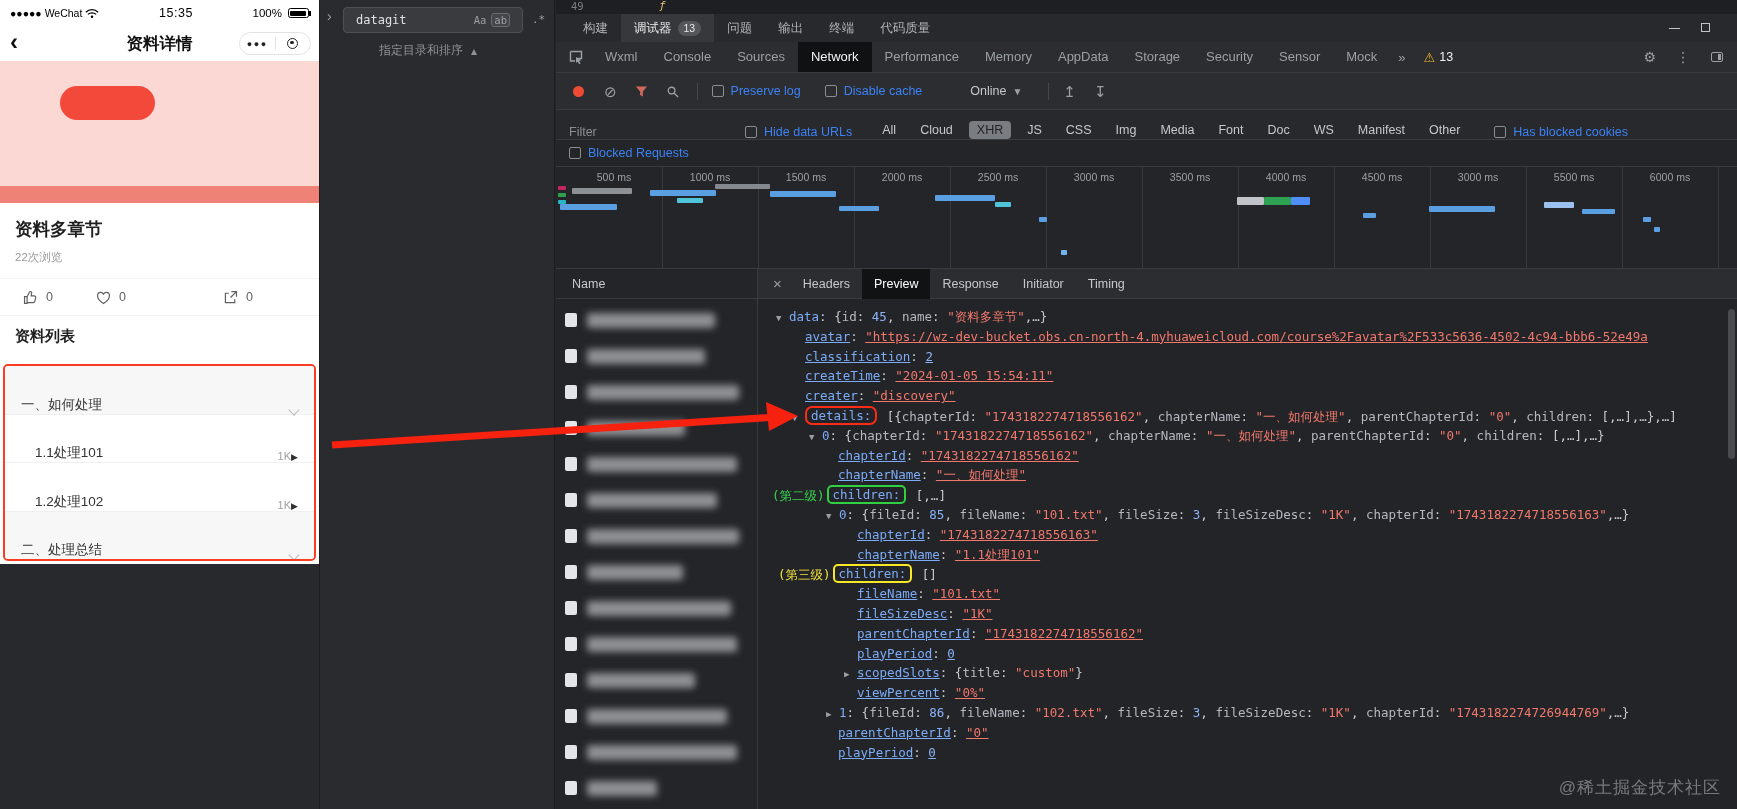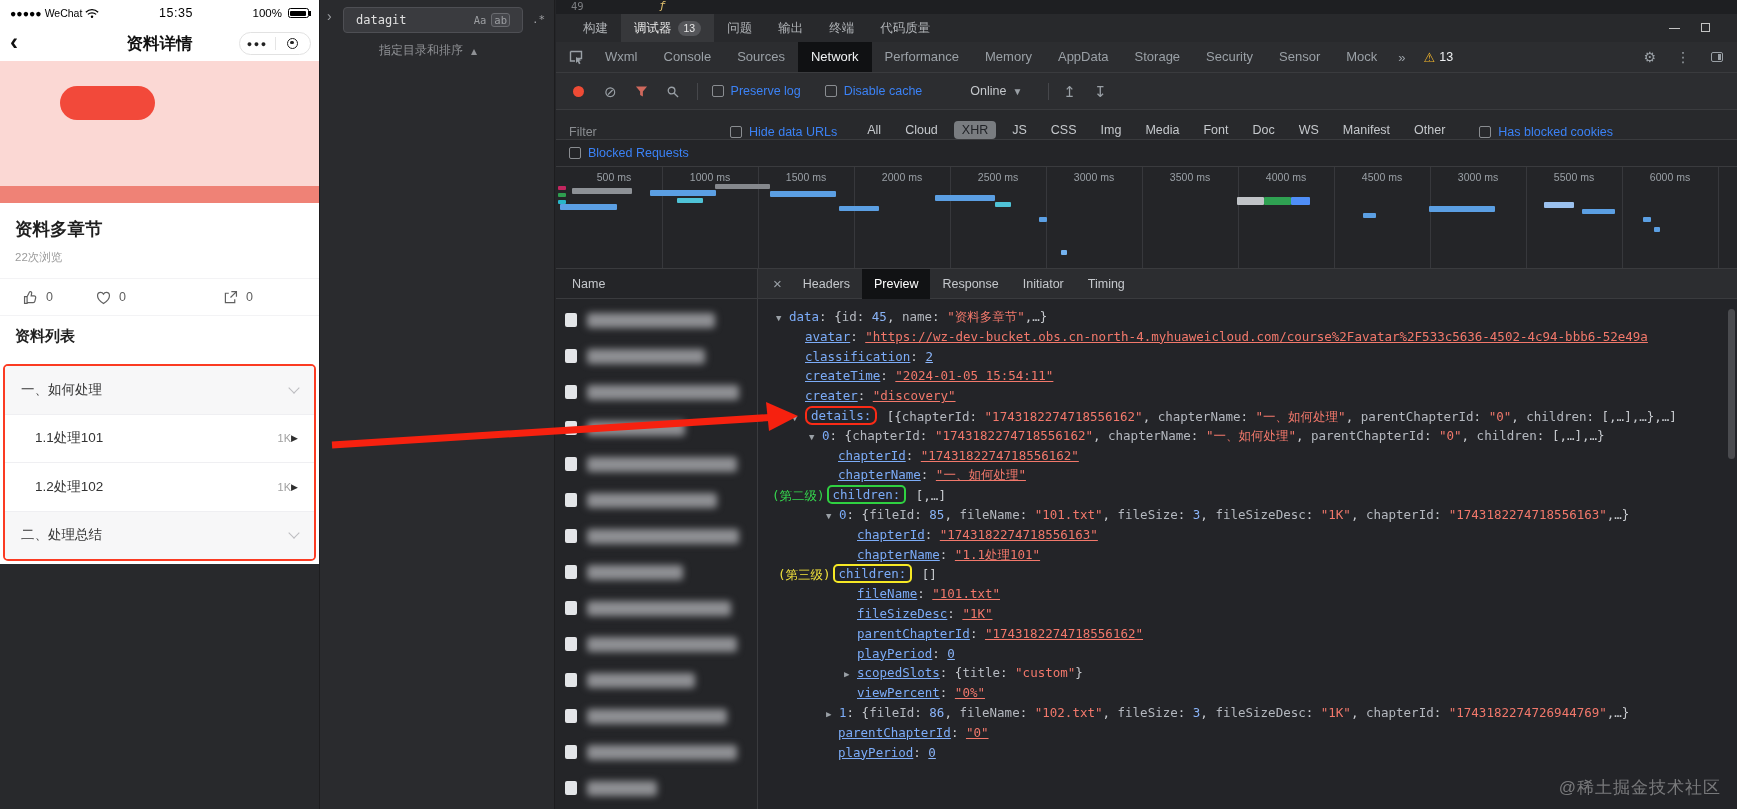--- a/index.html
+++ b/index.html
@@ -29,21 +29,21 @@
 .hero-pill{position:absolute;left:60px;top:25px;width:95px;height:34px;border-radius:17px;background:#f2493a}
 .hero-band{position:absolute;left:0;bottom:0;width:100%;height:17px;background:#ef8276}
 .p-title{margin:14px 15px 0;font-size:17.5px;font-weight:700;color:#1f1f1f}
 .p-views{margin:9px 15px 0;font-size:11.5px;color:#9b9b9b}
 .actions{margin-top:13px;border-top:1px solid #f3f3f5;border-bottom:1px solid #f3f3f5;height:38px;display:flex;align-items:center;padding:0 22px}
 .act{display:flex;align-items:center;gap:7px;color:#5f5f5f;font-size:12.5px}
 .act.a2{margin-left:42px}
 .act.a3{margin-left:96px}
 .list-title{margin:11px 15px 8px;font-size:15px;font-weight:700;color:#1f1f1f}
 .chapter-box{position:absolute;left:3px;right:3px;top:364px;height:197px;border:2.5px solid #fb3b22;border-radius:5px;display:flex;flex-direction:column;overflow:hidden;background:#fff}
-.ch-row{flex:1;display:flex;align-items:center;padding:0 16px;border-bottom:1px solid #efeff2}
+.ch-row{flex:1;display:flex;align-items:flex-end;padding:0 16px;border-bottom:1px solid #efeff2}
 .ch-row:last-child{border-bottom:none}
 .ch-row.hdr{background:#f7f7f8}
 .ch-label{font-size:13.5px;color:#333;flex:1}
 .ch-row.item{padding-left:30px}
 .ch-size{font-size:11px;color:#a0a0a0;margin-right:0}
 .ch-play{font-size:9px;color:#2f2f2f}
 .chev{width:8px;height:8px;border-right:1.6px solid #bcbcc0;border-bottom:1.6px solid #bcbcc0;transform:rotate(45deg);margin-top:-4px}
 
 
 #explorer{position:absolute;left:319px;top:0;width:236px;height:809px;background:#2a2b2e;border-left:1px solid #1d1d1f;border-right:1px solid #1d1d1f;z-index:4}
@@ -84,21 +84,21 @@
 .icsvg{margin-right:18px;display:flex}
 .vsep{width:1px;height:17px;background:#46474b;margin:0 14px 0 0}
 .cbwrap{display:flex;align-items:center;margin-right:24px}
 .cb{display:inline-block;width:12px;height:12px;border:1.2px solid #8a8d91;border-radius:2px;margin-right:7px;flex:none}
 .cbl{font-size:12.5px;color:#3b82f6;white-space:nowrap}
 .throttle{display:flex;align-items:center;gap:6px;color:#c5c8cc;font-size:12.5px;margin:0 26px 0 24px}
 .caret{color:#9aa0a6;font-size:10px}
 .fl-bar{height:30px;background:#28292c;border-bottom:1px solid #3a3b3e;display:flex;align-items:flex-end;padding-left:13px}
 .fl-input{width:150px;background:transparent;border:none;outline:none;color:#bdc1c6;font-size:12.5px}
 .fl-input::placeholder{color:#8a8d91}
-.fl-hide{margin-left:11px;margin-right:0}
+.fl-hide{margin-left:26px;margin-right:0}
 .fl-pills{display:flex;align-items:center;gap:8px;margin-left:22px}
 .pill{font-size:12.5px;color:#c5c8cc;padding:2px 8px;border-radius:4px;white-space:nowrap}
 .pill.sel{background:#797c80;color:#212327}
 .fl-hbc{margin-left:26px}
 .bl-bar{height:27px;background:#242528;border-bottom:1px solid #3a3b3e;display:flex;align-items:center;padding-left:13px}
 .tl{height:102px;position:relative;background:#242528;border-bottom:1px solid #3a3b3e;overflow:hidden}
 .tl-label{position:absolute;top:4px;font-size:10.5px;color:#9aa0a6;transform:translateX(-50%);white-space:nowrap}
 .tl-grid{position:absolute;top:0;bottom:0;width:1px;background:#37383c}
 .tl-bar{position:absolute;border-radius:1px}
 .main{position:absolute;top:269px;left:0;right:0;bottom:0;display:flex}

